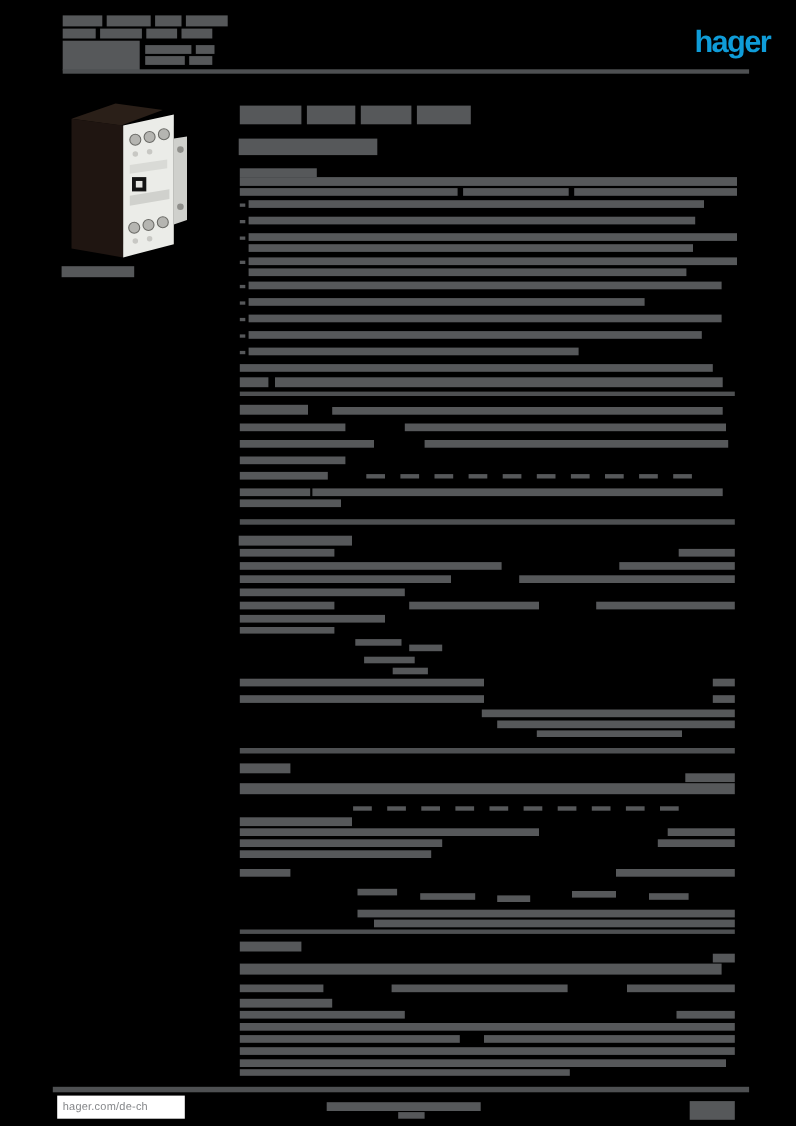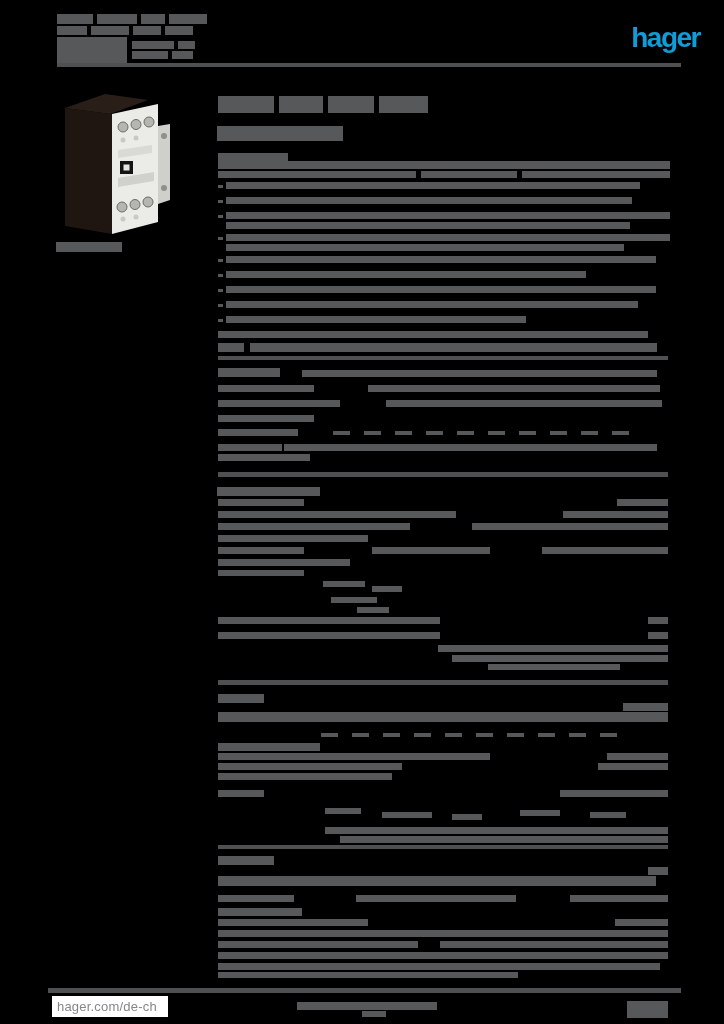--- a/index.html
+++ b/index.html
@@ -6,21 +6,21 @@
   .page{position:relative;width:724px;height:1024px;background:var(--background,#000);
         overflow:hidden;font-family:"Liberation Sans",sans-serif;padding-left:28px;}
   .bar{position:absolute;background:var(--bar,#56585a);}
   .rule{position:absolute;background:var(--rule,#4e5052);}
   .dash{position:absolute;background:var(--bar,#56585a);}
   .logo{position:absolute;top:24px;right:52px;color:var(--logo_blue,#0f9cd8);
         font-weight:bold;font-size:28px;line-height:28px;letter-spacing:-1.5px;}
   .footer-box{position:absolute;left:52px;top:996px;width:116px;height:21px;
         background:var(--footer_box_bg,#fff);display:flex;align-items:center;
         padding-left:5px;box-sizing:border-box;}
-  .footer-box span{font-size:13px;color:var(--footer_text,#85878a);letter-spacing:0.2px;}
+  .footer-box span{font-size:10px;color:var(--footer_text,#85878a);letter-spacing:0.2px;}
   .photo{position:absolute;left:60px;top:88px;}
 </style>
 </head>
 <body style="--background: #000000; --bar: #56585a; --rule: #4e5052; --logo_blue: #0f9cd8; --footer_text: #85878a; --footer_box_bg: #ffffff;">
 
 <div class="page">
 
   <div class="logo">hager</div>
 
   <svg class="photo" width="118" height="150" viewBox="0 0 118 150">

